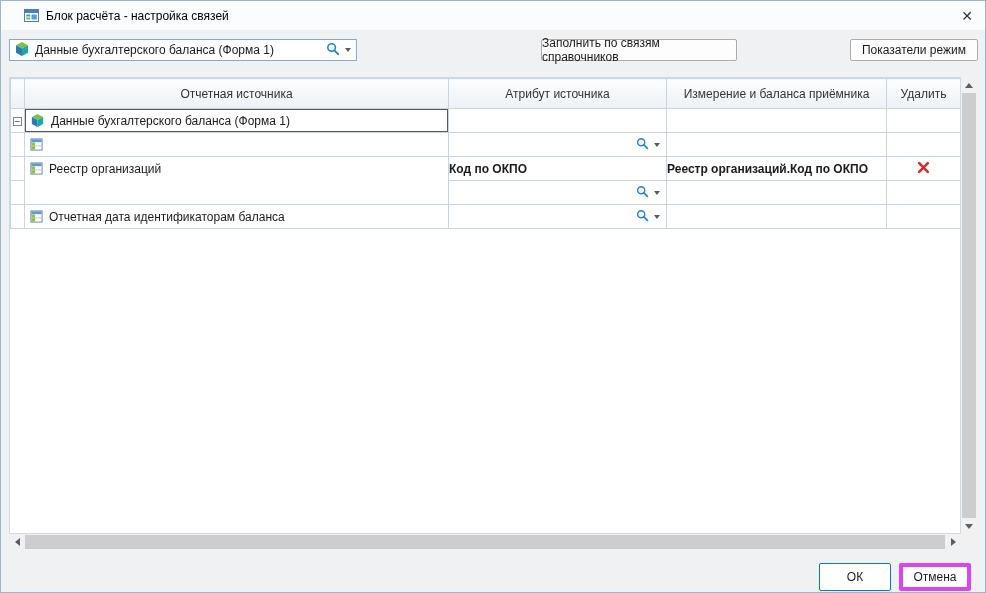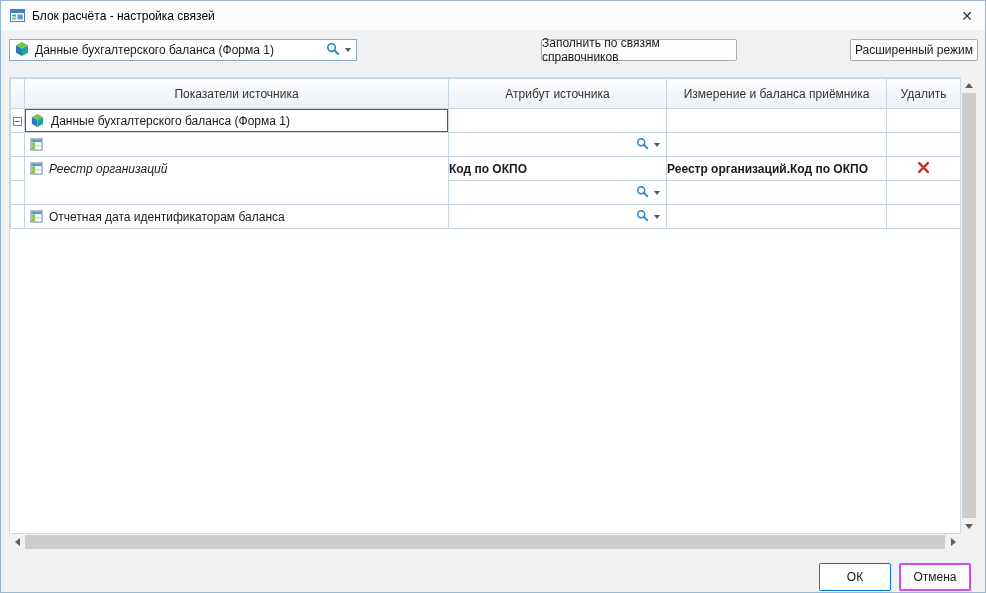--- a/index.html
+++ b/index.html
@@ -9,21 +9,21 @@
     font-size:12px; color:#1a1a1a;
     background:#f0f1f2; position:relative; overflow:hidden;
   }
   .window {
     position:absolute; inset:0; background:#f0f1f2;
     border:1px solid #9ab6cf;
   }
   
   .titlebar {
     position:absolute; top:0; left:0; right:0; height:30px;
-    background:#fbfcfd; display:flex; align-items:center; padding-left:9px;
+    background:#fbfcfd; display:flex; align-items:center; padding-left:23px;
     border-bottom:1px solid #eef0f2;
   }
   .titlebar .ticon { width:15px; height:15px; margin-right:7px; flex:0 0 auto; }
   .title-text { font-size:12px; color:#000; }
   .close-btn {
     position:absolute; right:0; top:0; width:36px; height:30px;
     display:flex; align-items:center; justify-content:center;
     font-size:14px; color:#333; cursor:default;
   }
   
@@ -53,21 +53,21 @@
     border:1px solid #c7d5e2; overflow:hidden; white-space:nowrap;
   }
   .grid-table th {
     height:30px; font-weight:400; color:#333; text-align:center;
     background:linear-gradient(#fcfdfe,#edf1f5); padding:0 4px; font-size:12px;
   }
   .grid-table td { height:24px; padding:0; background:#fff; }
   .cell-label { display:flex; align-items:center; gap:6px; padding:0 4px 0 5px; height:100%; }
   .cell-label svg { flex:0 0 auto; }
   .rowspan-cell { vertical-align:top; }
-  .rowspan-cell .cell-label { height:23px;font-style:italic; }
+  .rowspan-cell .cell-label { height:23px; }
   .strip-cell { text-align:center; vertical-align:middle; }
   .focused { box-shadow: inset 0 0 0 1px #585858; }
   .tools { display:flex; justify-content:flex-end; align-items:center; gap:5px; padding-right:6px; height:100%; }
   .txt-cell { padding:0 5px; vertical-align:middle;font-weight:bold; }
   .del-cell { text-align:center; vertical-align:middle; }
   .expander {
     display:inline-block; width:9px; height:9px; background:#fff;
     border:1px solid #848484; font-size:10px; line-height:7px; color:#333;
     text-align:center; vertical-align:middle; cursor:default;
   }
@@ -89,21 +89,21 @@
   .tri-down  { width:0;height:0;border-left:4px solid transparent;border-right:4px solid transparent;border-top:5px solid #5d5d5d; }
   .tri-left  { width:0;height:0;border-top:4px solid transparent;border-bottom:4px solid transparent;border-right:5px solid #5d5d5d; }
   .tri-right { width:0;height:0;border-top:4px solid transparent;border-bottom:4px solid transparent;border-left:5px solid #5d5d5d; }
   
   .ft-btn {
     position:absolute; top:562px; width:72px; height:28px;
     background:#fff; border-radius:2px;
     display:flex; align-items:center; justify-content:center; font-size:12px; cursor:default;
   }
   .btn-ok { left:818px; border:1px solid #0078d7; }
-  .btn-cancel { left:898px; border:2px solid #d946ef; }
+  .btn-cancel { left:898px; border:4px solid #d946ef; }
 </style>
 </head>
 <body>
 
 <div class="window">
 
   <div class="titlebar">
     <span class="ticon">
       <svg width="15" height="15" viewBox="0 0 15 15">
         <rect x="0.5" y="1.5" width="14" height="12" fill="#ffffff" stroke="#4a7dbd"></rect>
@@ -129,36 +129,36 @@
     <span>
       <svg width="14" height="14" viewBox="0 0 14 14">
         <circle cx="5.6" cy="5.6" r="3.8" fill="none" stroke="#1e86c8" stroke-width="1.6"></circle>
         <line x1="8.6" y1="8.6" x2="12.2" y2="12.2" stroke="#1e86c8" stroke-width="1.9" stroke-linecap="round"></line>
       </svg>
     </span>
     <span class="arrow-down"></span>
   </div>
 
   <div class="tb-btn btn-fill">Заполнить по связям справочников</div>
-  <div class="tb-btn btn-adv">Расширенный режим</div>
+  <div class="tb-btn btn-adv">Показатели режим</div>
 
   <div class="grid-area">
     <div class="grid-viewport">
       <table class="grid-table">
         <colgroup>
           <col style="width:14px">
           <col style="width:424px">
           <col style="width:218px">
           <col style="width:220px">
           <col style="width:74px">
         </colgroup>
         <thead>
           <tr>
             <th></th>
-            <th>Показатели источника</th>
+            <th>Отчетная источника</th>
             <th>Атрибут источника</th>
             <th>Измерение и баланса приёмника</th>
             <th>Удалить</th>
           </tr>
         </thead>
         <tbody>
 
           <tr>
             <td class="strip-cell">
               <span class="expander">−</span>

